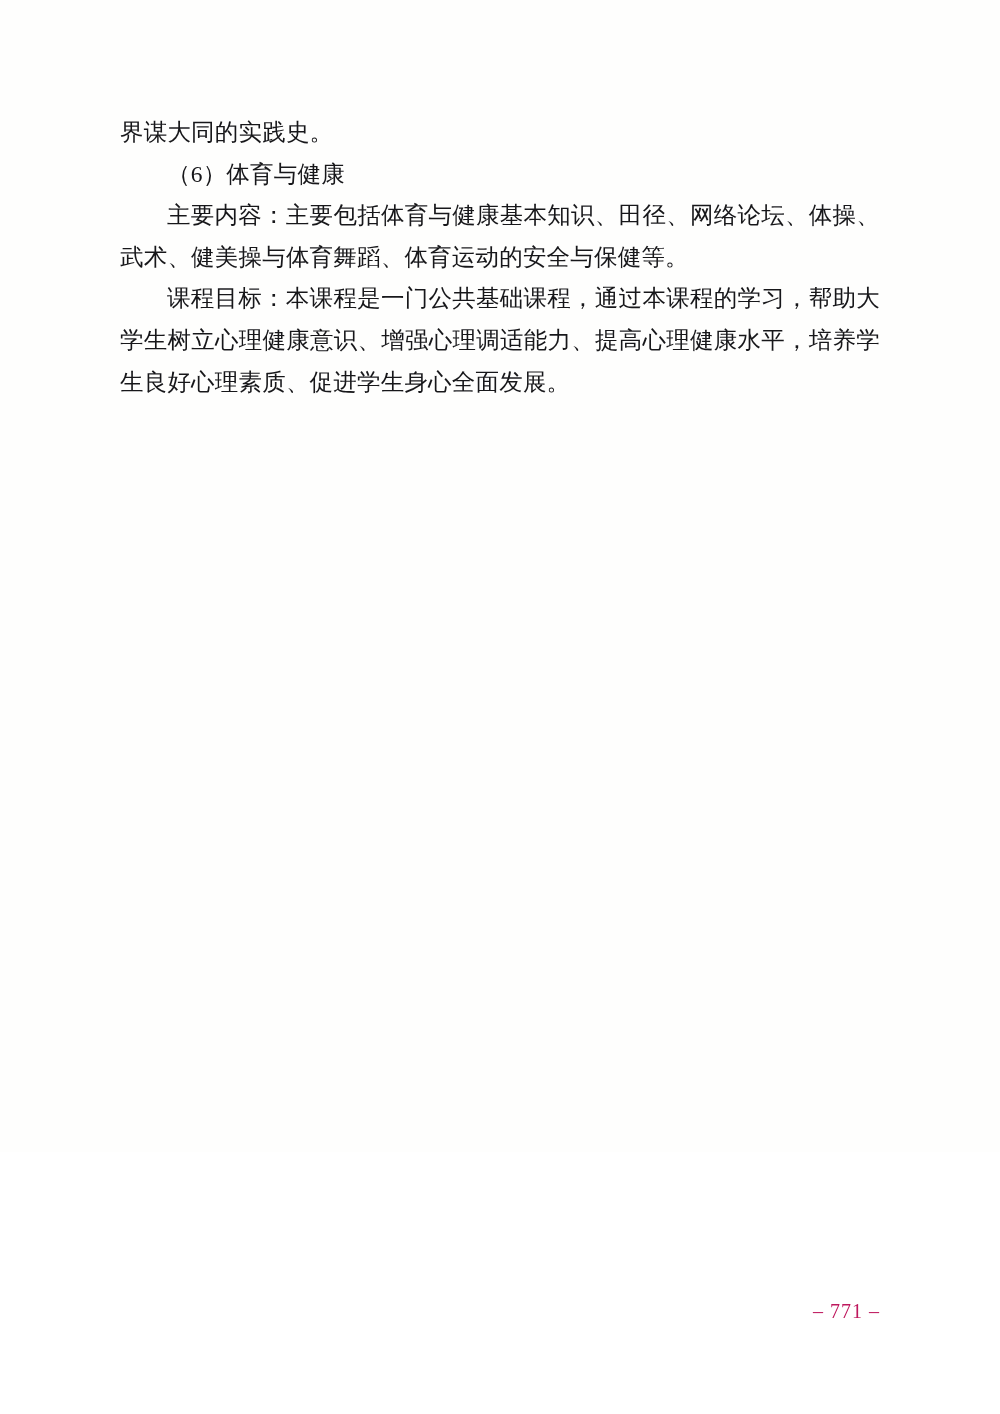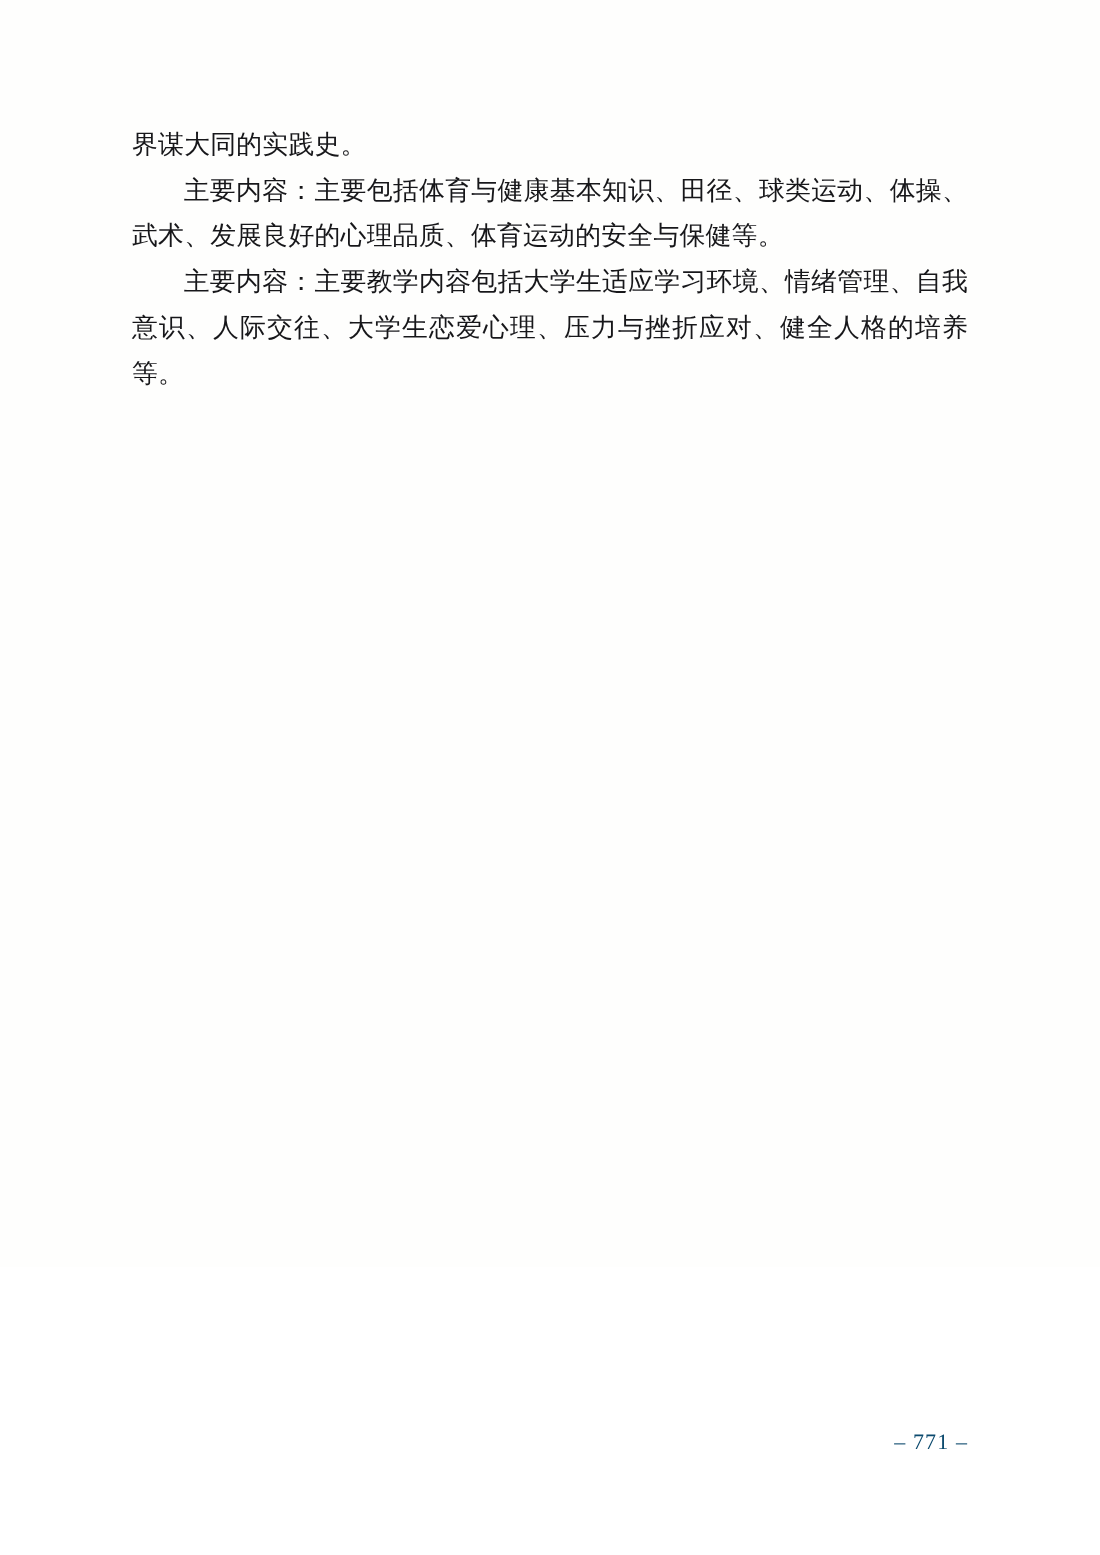--- a/index.html
+++ b/index.html
@@ -39,42 +39,43 @@
     letter-spacing: 0.2px;
   }
   .indent {
     text-indent: 47px;
   }
   .page-number {
     position: absolute;
     right: 120px;
     top: 1300px;
     font-size: 20px;
-    color: #0c4a6e;
+    color: #be185d;
     letter-spacing: 1px;
     font-family: "Liberation Serif", "DejaVu Serif", serif;
   }
 </style>
 </head>
 <body>
 
 <div class="page">
 
   <div class="content">
 
     <p class="para">界谋大同的实践史。</p>
 
 
+    <p class="para indent">（6）体育与健康</p>
 
 
-    <p class="para indent">主要内容：主要包括体育与健康基本知识、田径、球类运动、体操、武术、发展良好的心理品质、体育运动的安全与保健等。</p>
+    <p class="para indent">主要内容：主要包括体育与健康基本知识、田径、网络论坛、体操、武术、健美操与体育舞蹈、体育运动的安全与保健等。</p>
 
 
 
+    <p class="para indent">课程目标：本课程是一门公共基础课程，通过本课程的学习，帮助大学生树立心理健康意识、增强心理调适能力、提高心理健康水平，培养学生良好心理素质、促进学生身心全面发展。</p>
 
-    <p class="para indent">主要内容：主要教学内容包括大学生适应学习环境、情绪管理、自我意识、人际交往、大学生恋爱心理、压力与挫折应对、健全人格的培养等。</p>
 
 
   </div>
 
   <div class="page-number">– 771 –</div>
 
 </div>
 
 </body></html>

